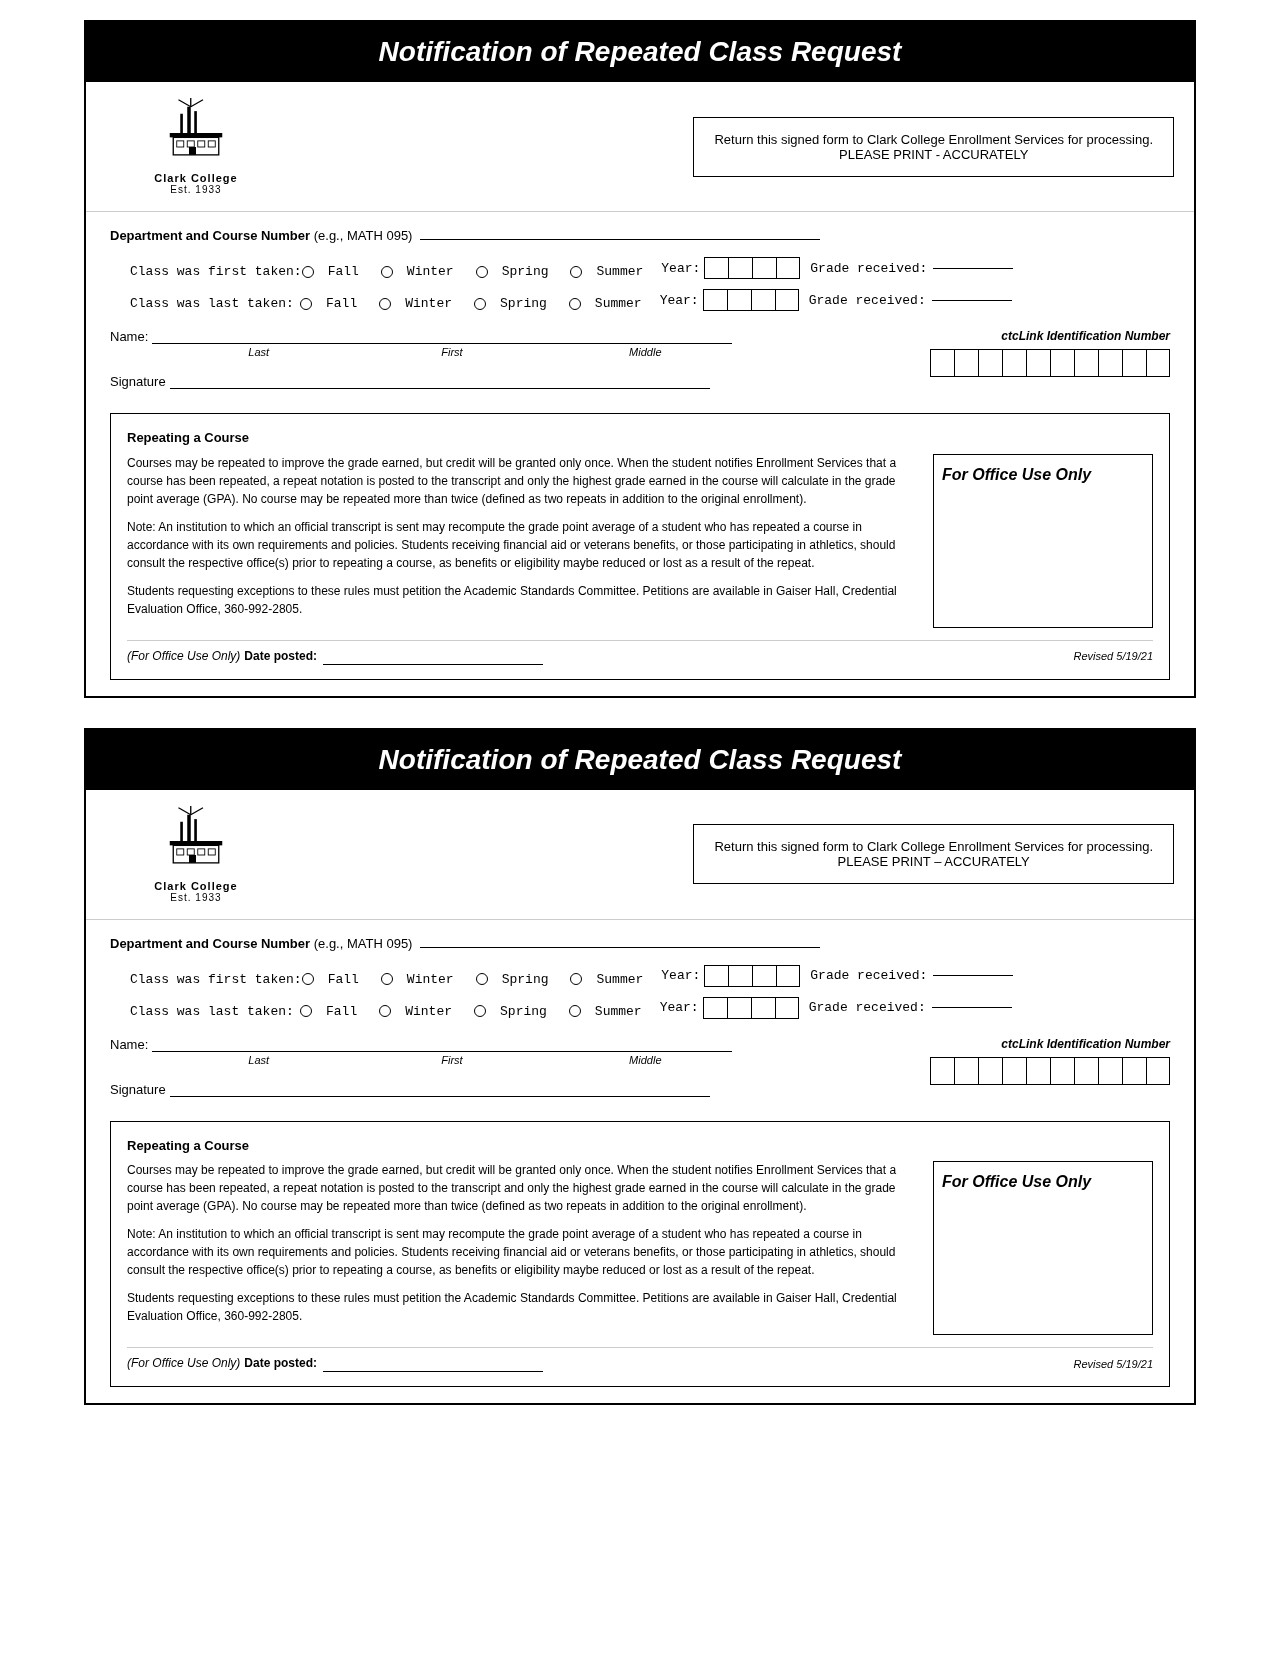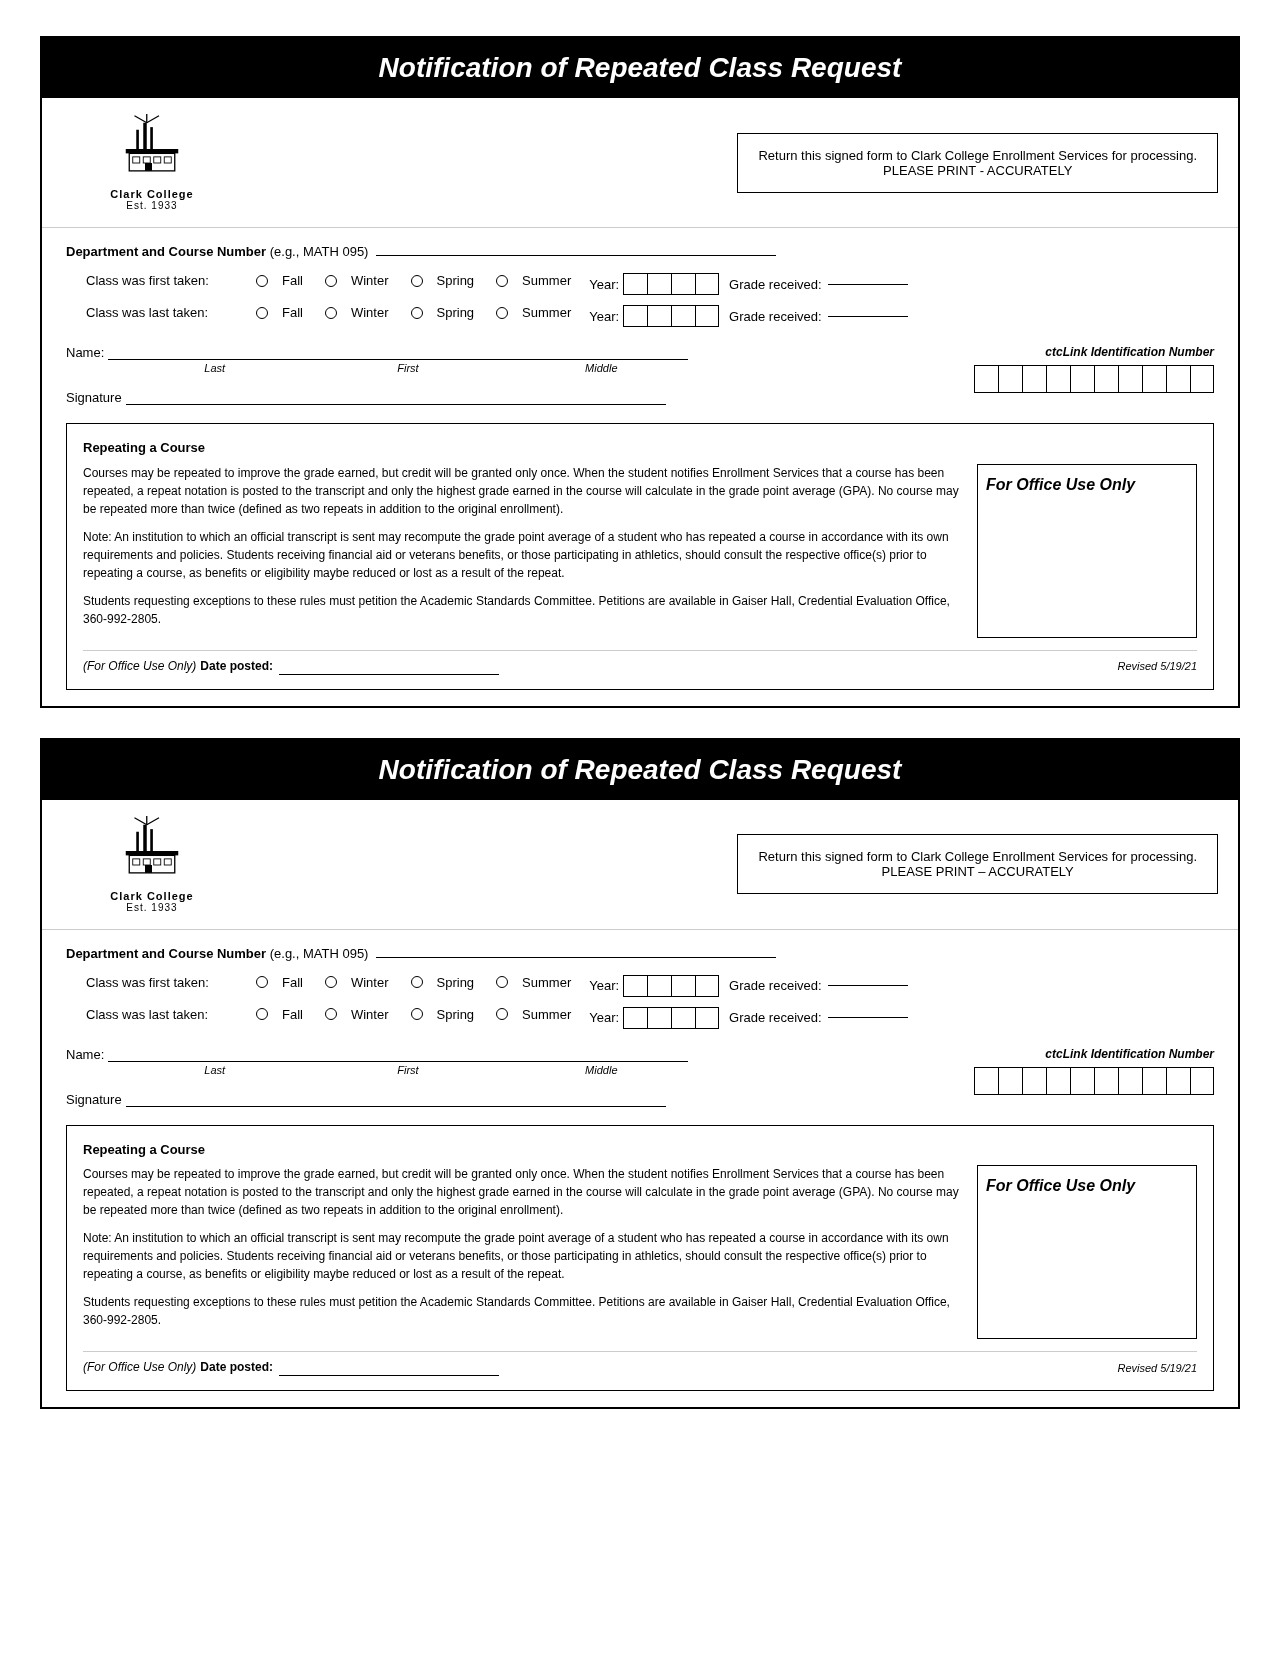--- a/index.html
+++ b/index.html
@@ -4,23 +4,23 @@
   <style>
     * { box-sizing: border-box; margin: 0; padding: 0; }
     body {
       font-family: Arial, sans-serif;
       font-size: 12px;
       background: #fff;
       color: #000;
       width: 1280px;
     }
     .page {
-      width: 1200px;
+      width: 1112px;
       margin: 0 auto;
-      padding: 36px 0;
+      padding: 20px 0;
     }
     .form-section {
       border: 2px solid #000;
       margin-bottom: 30px;
     }
     .form-header {
       background: #000;
       color: #fff;
       text-align: center;
       padding: 14px;
@@ -76,24 +76,25 @@
       margin-top: 32px;
     }
     .dept-underline {
       display: inline-block;
       border-bottom: 1px solid #000;
       width: 400px;
       margin-left: 4px;
     }
     .class-row {
       display: flex;
-      align-items: flex-start;
+      align-items: flex-end;
       margin-bottom: 10px;
       font-size: 13px;
       padding-left: 20px;
+      font-family: Liberation Mono, monospace;
     }
     .class-label {
       min-width: 170px;
     }
     .radio-group {
       display: flex;
       gap: 22px;
       align-items: center;
     }
     .radio-item {
@@ -147,21 +148,21 @@
       height: 28px;
       border: 1.5px solid #000;
       border-right: none;
     }
     .ctclink-sq:last-child {
       border-right: 1.5px solid #000;
     }
     .info-box {
       border: 1.5px solid #000;
       padding: 14px 16px;
-      margin-top: 18px;
+      margin-top: 24px;
       font-size: 12px;
       line-height: 1.5;
     }
     .info-box-header {
       font-weight: bold;
       font-size: 13px;
       margin-bottom: 6px;
     }
     .info-content {
       display: flex;

